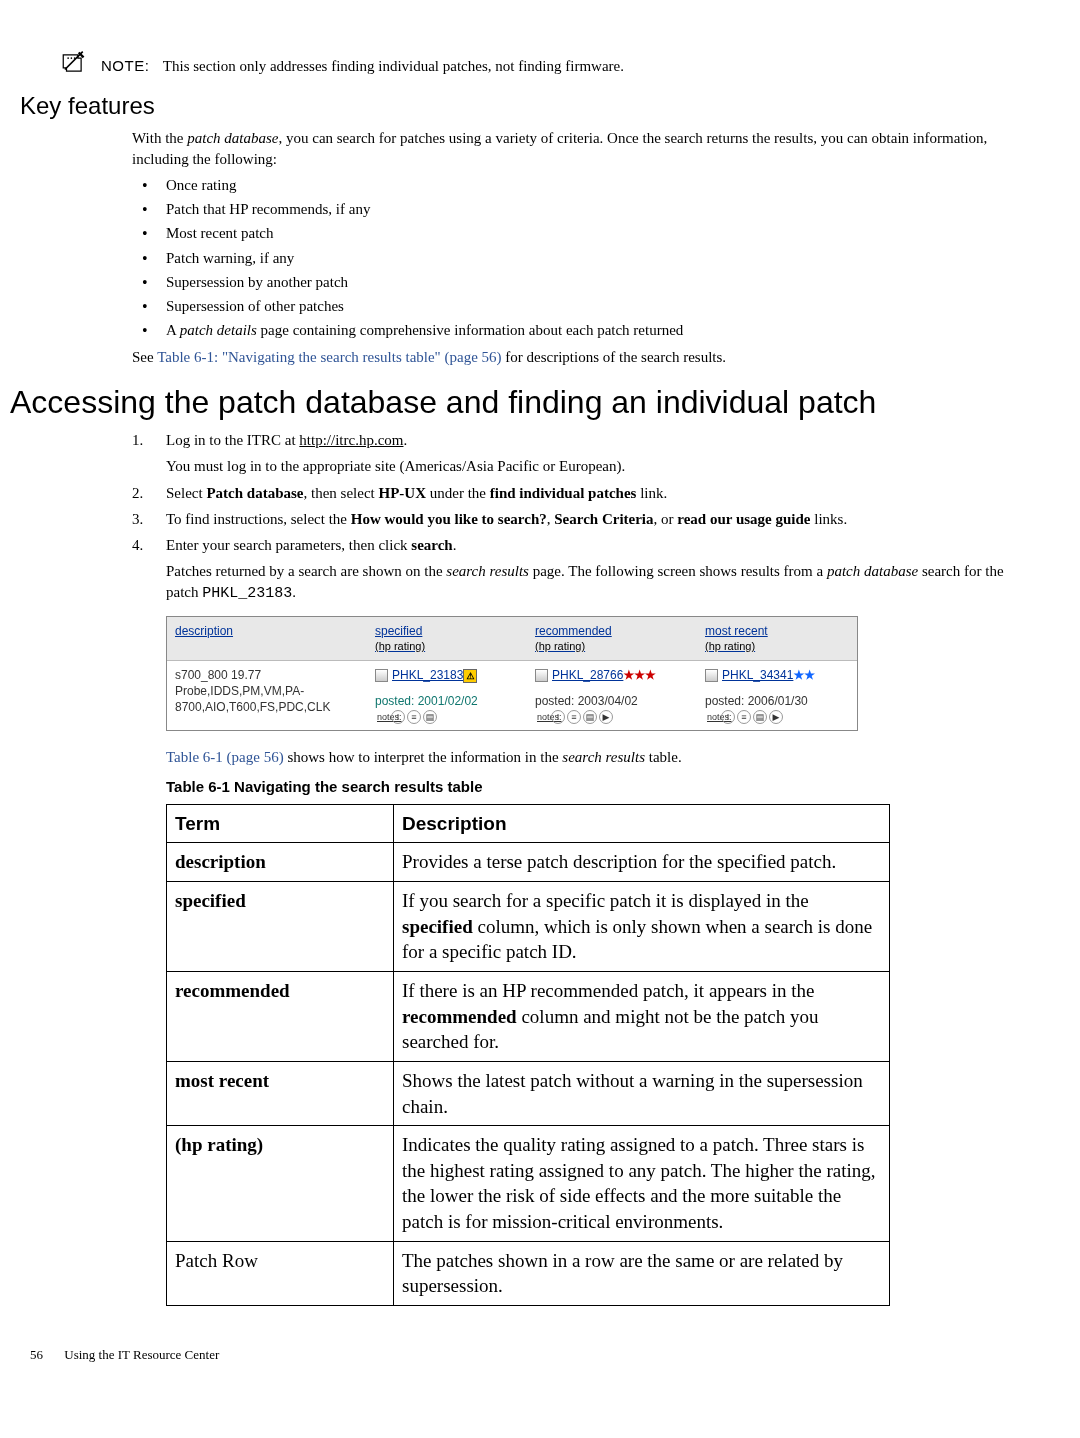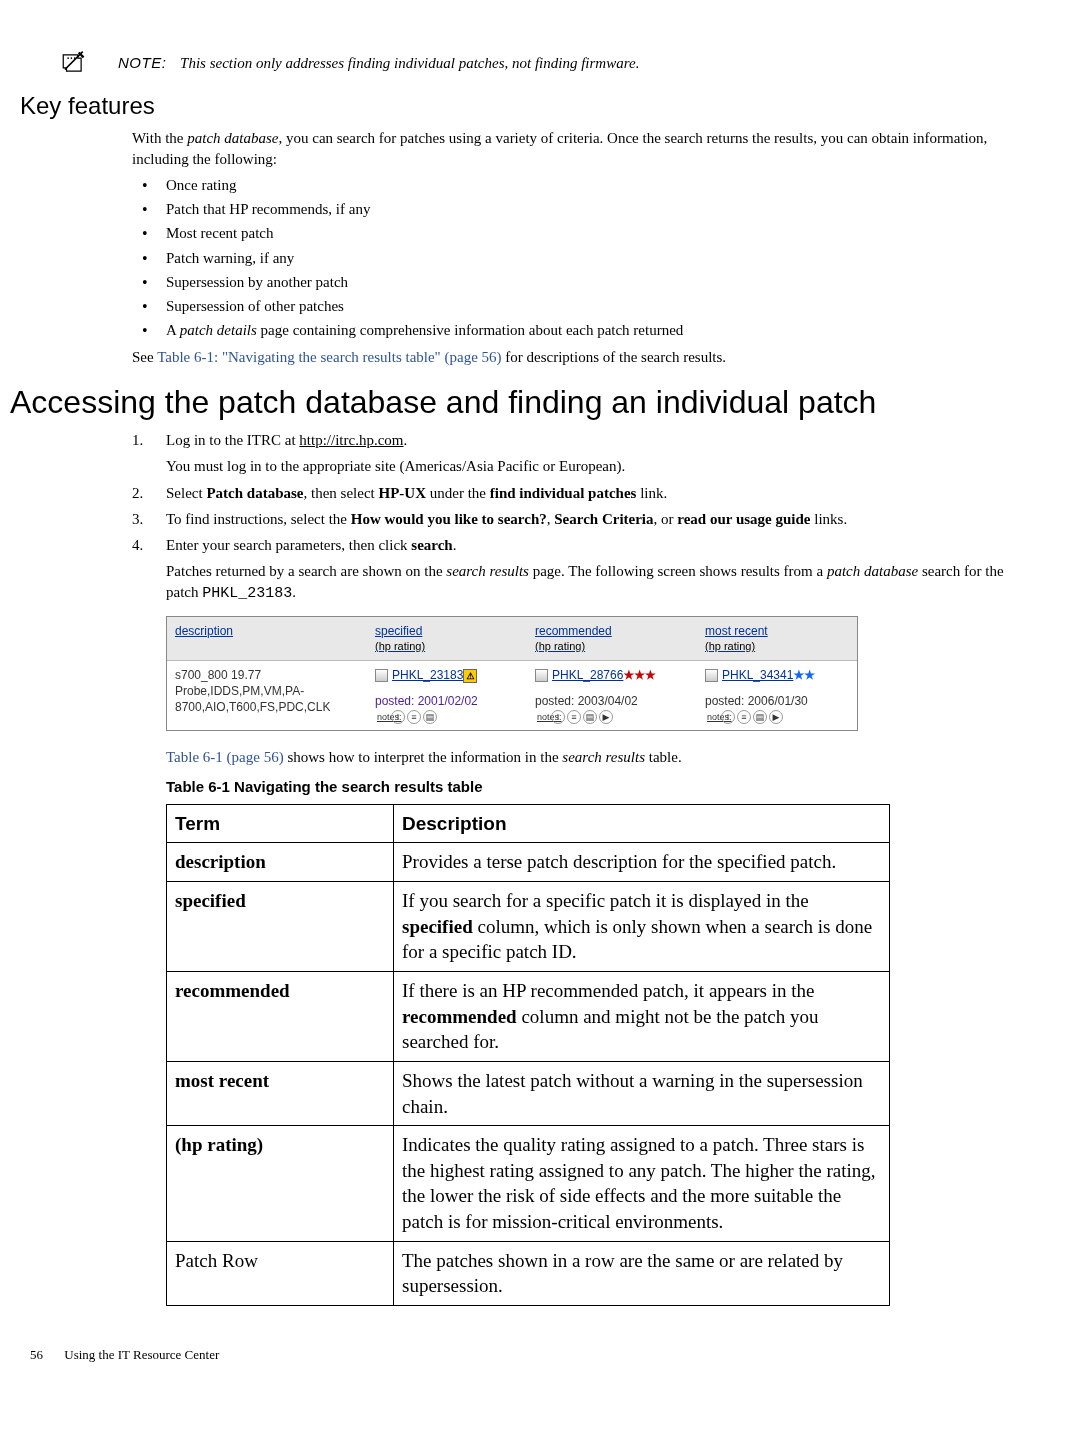--- a/index.html
+++ b/index.html
@@ -7,21 +7,21 @@
     font-family: "Palatino Linotype", "Book Antiqua", Palatino, serif;
     font-size: 15px;
     line-height: 1.35;
     color: #000;
     margin: 0;
     padding: 50px 70px 30px 60px;
     width: 1080px;
     box-sizing: border-box;
     background: #fff;
   }
-  .note-row { display: flex; align-items: center; gap: 32px; margin-bottom: 14px; font-style: italic; }
+  .note-row { display: flex; align-items: flex-end; gap: 15px; margin-bottom: 14px; }
   .note-icon { width: 26px; height: 26px; }
   .note-label { font-family: "Futura", "Century Gothic", Arial, sans-serif; font-weight: 500; font-size: 15px; letter-spacing: 0.5px; margin-right: 10px;}
   h2.key {
     font-family: "Futura", "Century Gothic", Arial, sans-serif;
     font-weight: 400;
     font-size: 24px;
     margin: 8px 0 6px -40px;
   }
   h2.access {
     font-family: "Futura", "Century Gothic", Arial, sans-serif;
@@ -147,21 +147,21 @@
         <div class="shot-row">
           <div class="shot-cell shot-h c1"><span>description</span></div>
           <div class="shot-cell shot-h c2"><span>specified</span><span class="shot-sub">(hp rating)</span></div>
           <div class="shot-cell shot-h c3"><span>recommended</span><span class="shot-sub">(hp rating)</span></div>
           <div class="shot-cell shot-h c4"><span>most recent</span><span class="shot-sub">(hp rating)</span></div>
         </div>
         <div class="shot-row">
           <div class="shot-cell c1" style="color:#333;">s700_800 19.77 Probe,IDDS,PM,VM,PA-8700,AIO,T600,FS,PDC,CLK</div>
           <div class="shot-cell c2">
             <span class="ckbox"></span><span class="plink">PHKL_23183</span><span class="warn">⚠</span>
-            <div style="margin-top:10px; color:#4c1d95;">posted: 2001/02/02</div>
+            <div style="margin-top:10px; color:#0f766e;">posted: 2001/02/02</div>
             <div class="noteicons"><span class="plink" style="border:none;">notes:</span><span>!</span><span>≡</span><span>▤</span></div>
           </div>
           <div class="shot-cell c3">
             <span class="ckbox"></span><span class="plink">PHKL_28766</span><span class="stars-red">★★★</span>
             <div style="margin-top:10px; color:#333;">posted: 2003/04/02</div>
             <div class="noteicons"><span class="plink" style="border:none;">notes:</span><span>!</span><span>≡</span><span>▤</span><span>▶</span></div>
           </div>
           <div class="shot-cell c4">
             <span class="ckbox"></span><span class="plink">PHKL_34341</span><span class="stars-blue">★★</span>
             <div style="margin-top:10px; color:#333;">posted: 2006/01/30</div>

